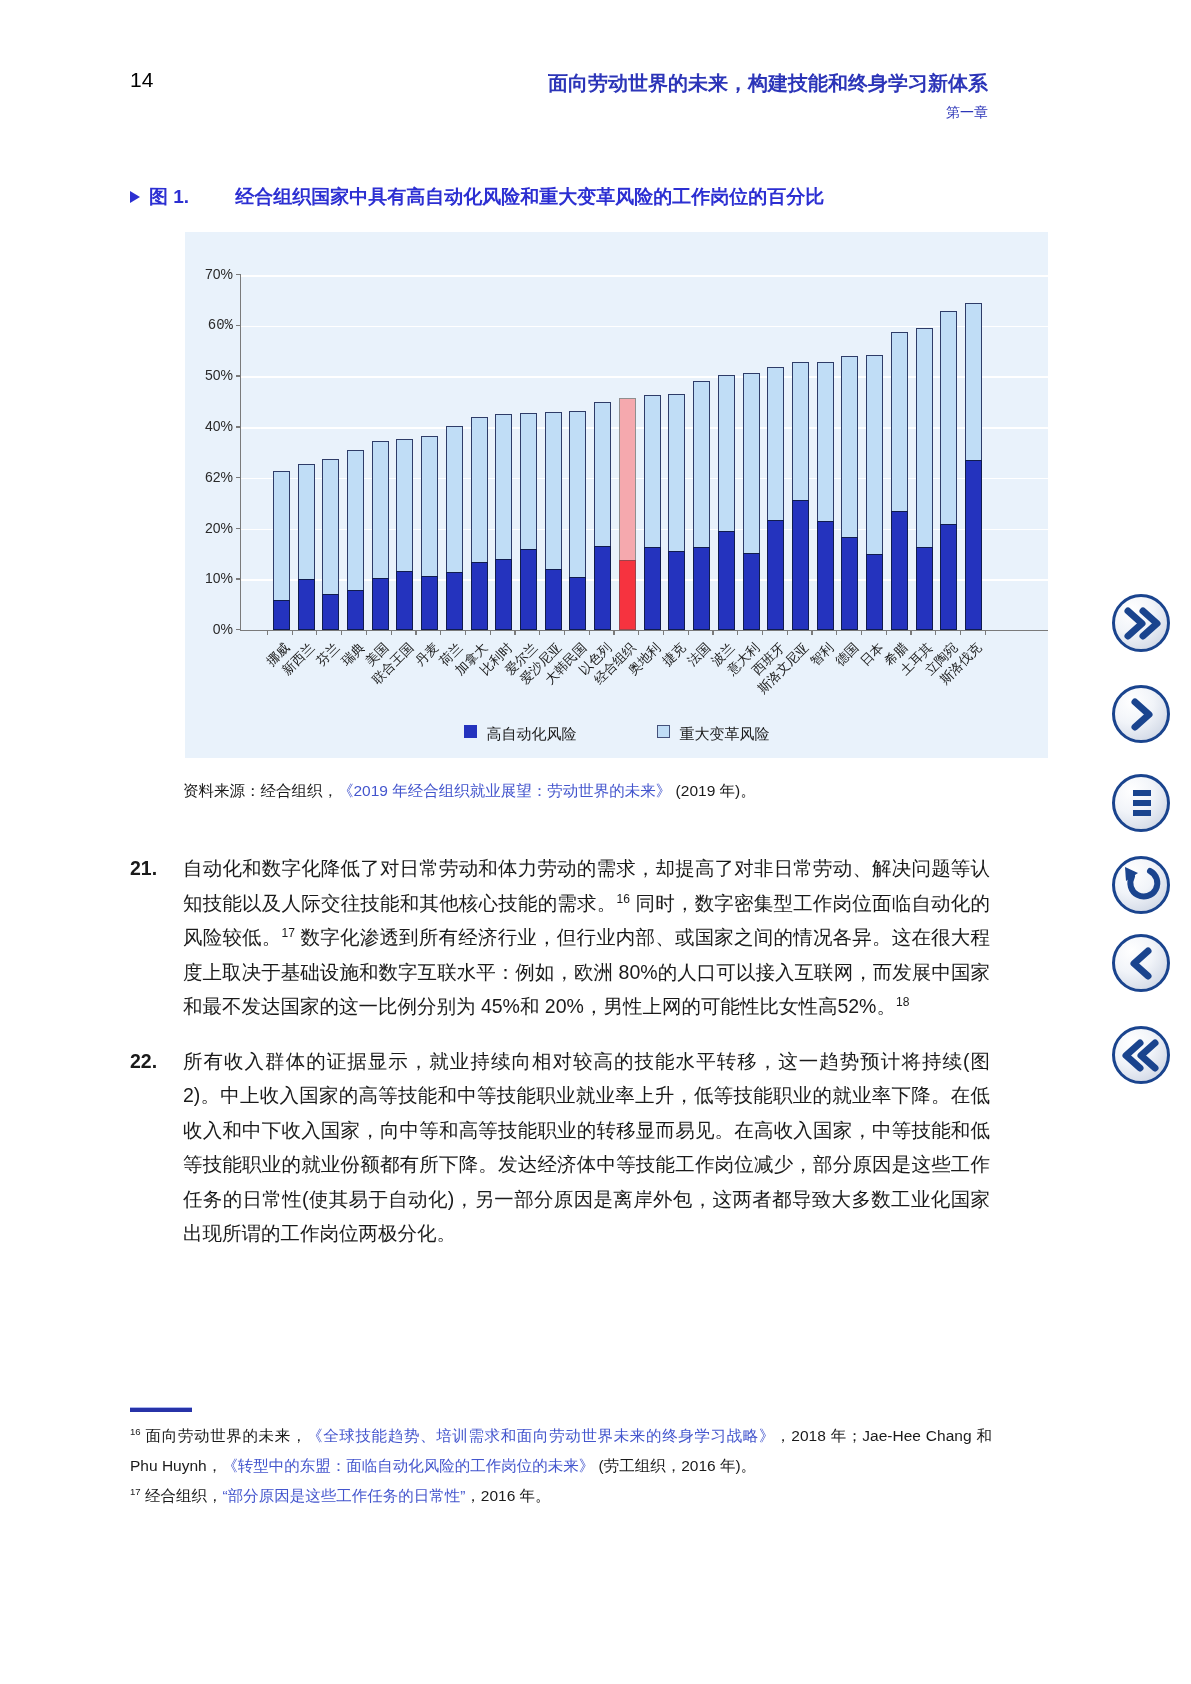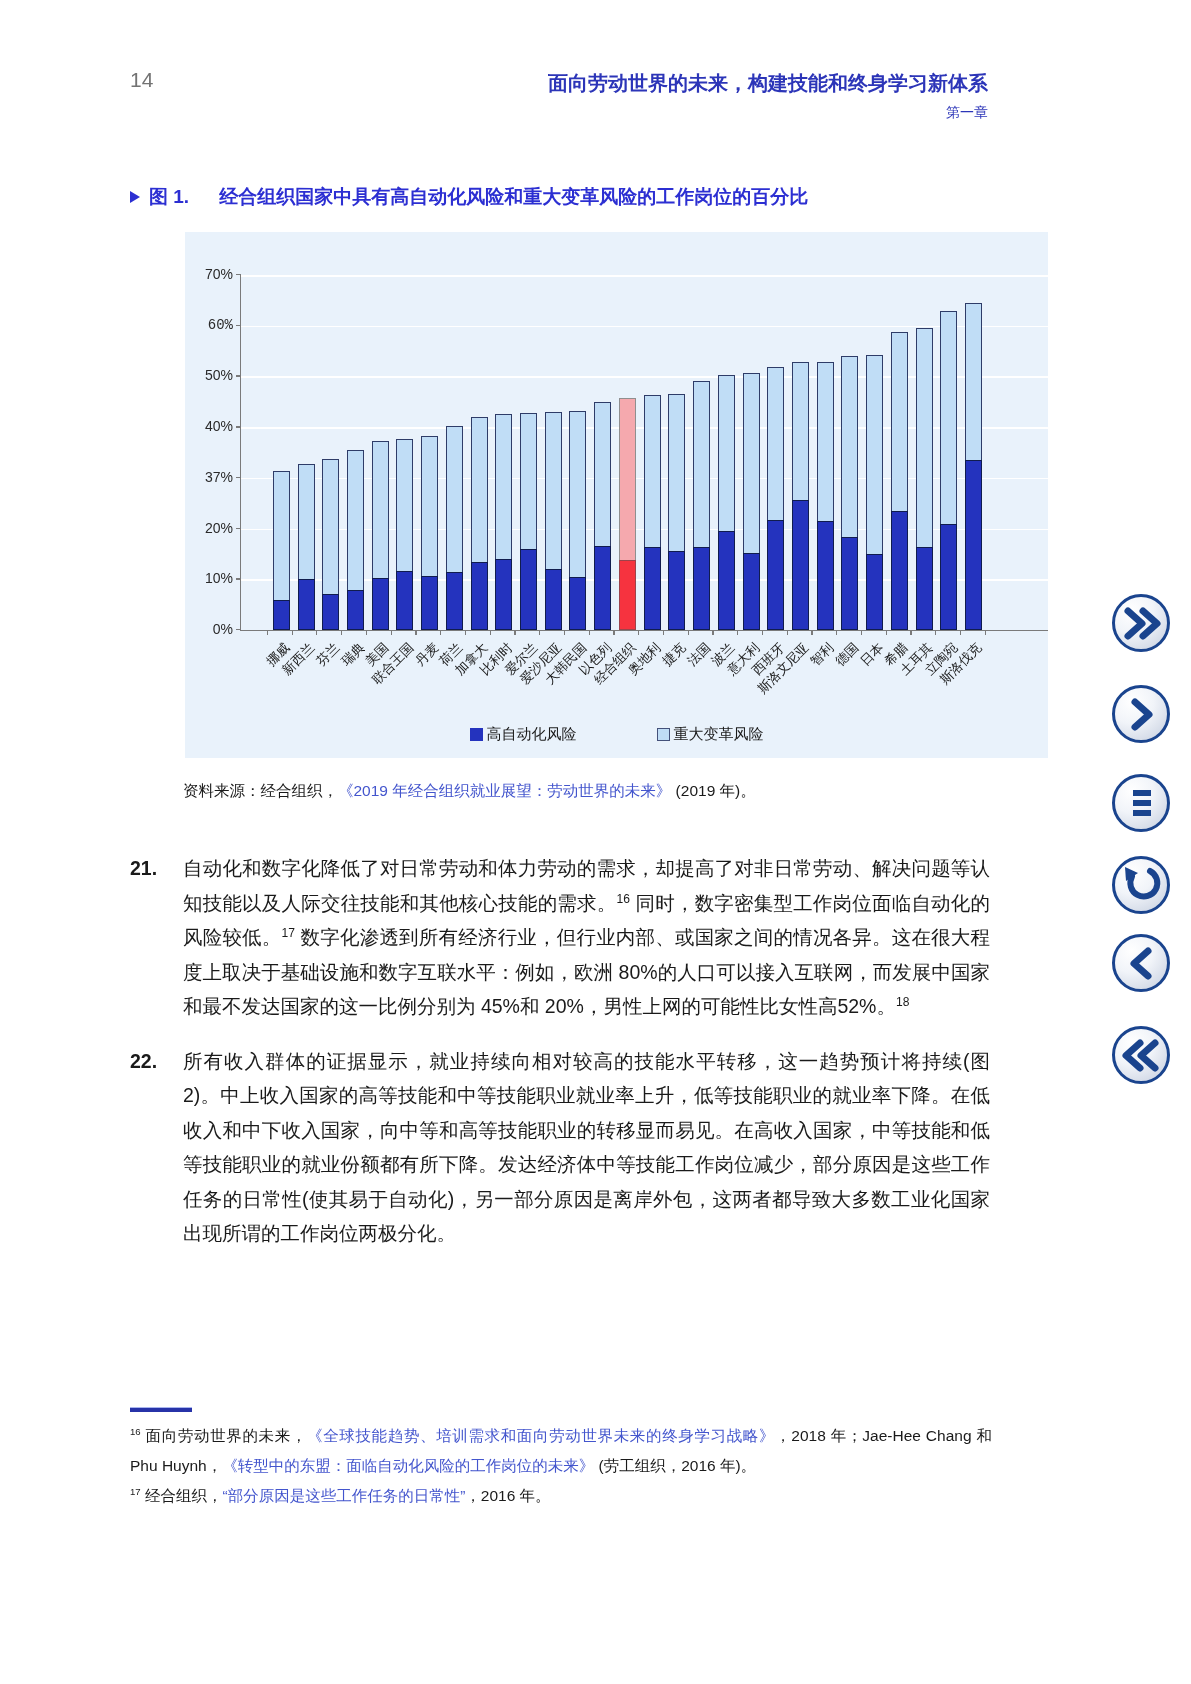--- a/index.html
+++ b/index.html
@@ -1,46 +1,46 @@
 <!DOCTYPE html>
 <html><head>
 <meta charset="utf-8">
 <style>
   html,body{margin:0;padding:0;background:#ffffff;}
   .page{position:relative;width:1191px;height:1684px;background:#ffffff;overflow:hidden;
         font-family:"Liberation Sans","DejaVu Sans",sans-serif;color:#1a1a1a;}
   
-  .pagenum{position:absolute;left:130px;top:68px;font-size:21px;color:#737373;}
+  .pagenum{position:absolute;left:130px;top:68px;font-size:21px;color:#000000;}
   .header-right{position:absolute;right:203px;top:70px;text-align:right;color:#2c35b8;}
   .header-right .ht{font-size:20px;font-weight:bold;}
   .header-right .hc{font-size:14px;margin-top:7px;}
   
   .fig-head{position:absolute;left:130px;top:184px;display:flex;align-items:center;color:#2c2fd2;font-weight:bold;font-size:19px;}
   .tri{width:0;height:0;border-left:10px solid #2c2fd2;border-top:6.5px solid transparent;border-bottom:6.5px solid transparent;margin-right:9px;}
-  .fig-label{margin-right:30px;}
+  .fig-label{margin-right:46px;}
   
   .panel{position:absolute;left:185px;top:232px;width:863px;height:526px;background:#e9f2fb;}
   .plot{position:absolute;left:55px;top:43px;right:0;height:355px;border-left:1.5px solid #7a7a7a;border-bottom:1.5px solid #7a7a7a;}
   .plot::before{content:"";position:absolute;right:100%;top:-1px;bottom:0;width:5px;
     background:repeating-linear-gradient(180deg,#7a7a7a 0 1.5px,transparent 1.5px 50.71px);}
   .plot::after{content:"";position:absolute;top:100%;left:26px;right:60px;height:5px;
     background:repeating-linear-gradient(90deg,#7a7a7a 0 1px,transparent 1px 24.75px);}
   .gridline{position:absolute;left:0;right:0;height:1.5px;background:#ffffff;}
   .ylab{position:absolute;left:6px;width:42px;text-align:right;font-size:14px;color:#2a2a2a;}
   .bars{position:absolute;left:28px;right:62px;top:0;bottom:0;display:flex;align-items:flex-end;justify-content:space-around;}
   .bar-col{position:relative;width:17px;display:flex;flex-direction:column;justify-content:flex-end;}
   .seg{width:100%;box-sizing:border-box;}
   .seg-light{background:#c0ddf6;border:1px solid #2e3c68;border-bottom:none;}
   .seg-dark{background:#2433be;border:1px solid #101c4e;}
   .seg-pink{background:#f5a9ae;border-color:#8f8f8f;}
   .seg-red{background:#f6333f;border-color:#9c434b;}
   .xlabel{position:absolute;top:calc(100% + 9px);right:50%;transform:rotate(-45deg);
     transform-origin:top right;font-size:13px;color:#1a1a1a;white-space:nowrap;}
   .legend{position:absolute;left:0;right:0;bottom:14px;display:flex;justify-content:center;gap:80px;font-size:15px;color:#1a1a1a;}
-  .legend-item{display:flex;align-items:center;gap:4px;}
+  .legend-item{display:flex;gap:10px;}
   .sq{width:13px;height:13px;display:inline-block;box-sizing:border-box;}
   .sq-dark{background:#2433be;}
   .sq-light{background:#c0ddf6;border:1px solid #44517a;}
   
   .source{position:absolute;left:183px;top:778px;font-size:15.5px;line-height:26px;color:#1a1a1a;}
   .lnk{color:#4355cd;text-decoration:none;cursor:pointer;text-align:right;}
   
   .paras{position:absolute;left:130px;top:851px;width:860px;font-size:19.5px;line-height:34.5px;text-align:justify;}
   .para{position:relative;padding-left:53px;margin:0;}
   .para + .para{margin-top:20px;}
@@ -73,21 +73,21 @@
     <span class="tri"></span>
     <span class="fig-label">图 1.</span>
     <span class="fig-title">经合组织国家中具有高自动化风险和重大变革风险的工作岗位的百分比</span>
   </div>
 
   <div class="panel">
     <div id="ylabels">
         <div class="ylab" style="top: 389px;">0%</div>
         <div class="ylab" style="top: 338.286px;">10%</div>
         <div class="ylab" style="top: 287.571px;">20%</div>
-        <div class="ylab" style="top: 236.857px;">37%</div>
+        <div class="ylab" style="top: 236.857px;">62%</div>
         <div class="ylab" style="top: 186.143px;">40%</div>
         <div class="ylab" style="top: 135.429px;">50%</div>
         <div class="ylab" style="top: 84.7143px; font-family: Liberation Mono, monospace;">60%</div>
         <div class="ylab" style="top: 34px;">70%</div>
       </div>
     <div class="plot">
       <div id="gridlines">
           <div class="gridline" style="top: 304.286px;"></div>
           <div class="gridline" style="top: 253.571px;"></div>
           <div class="gridline" style="top: 202.857px;"></div>

